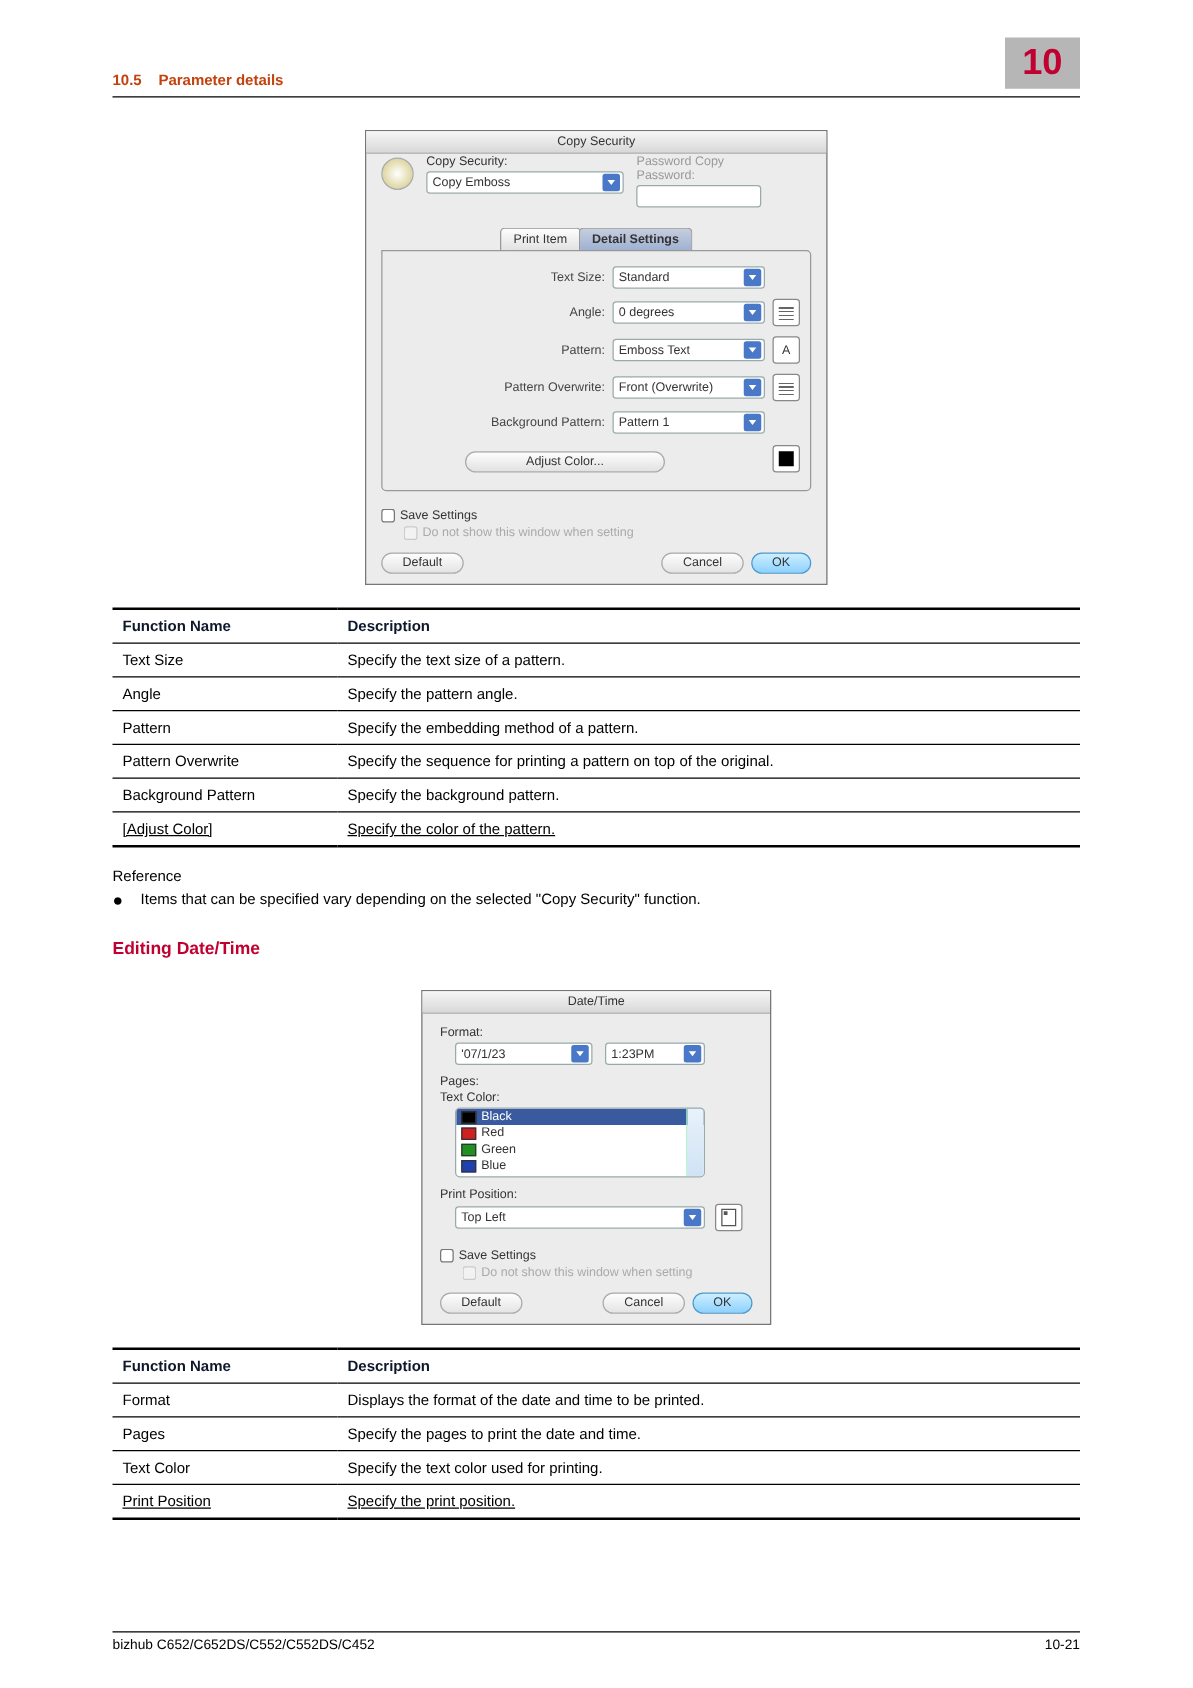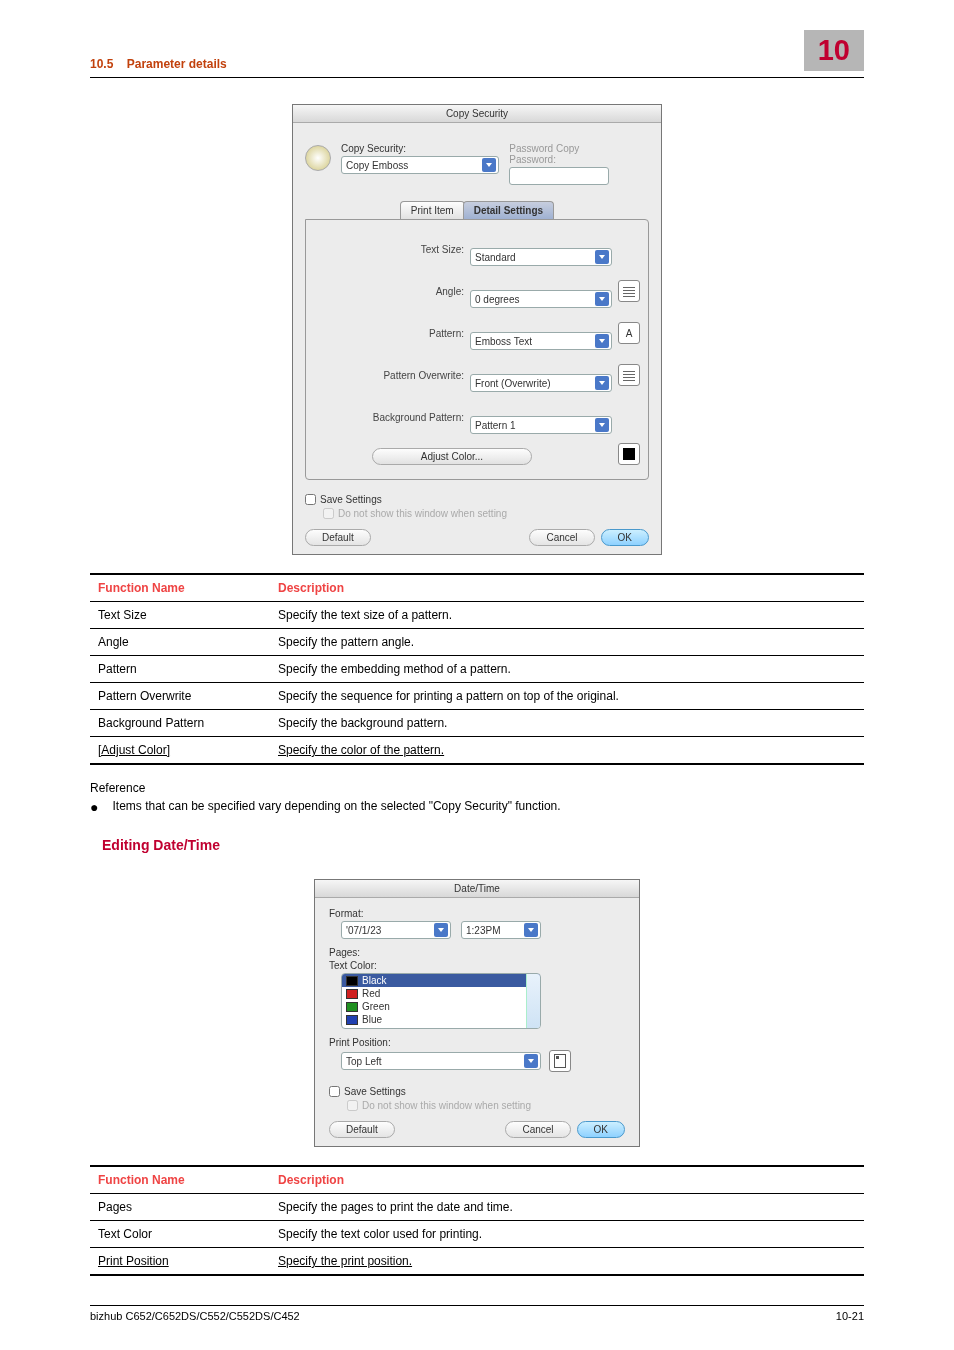--- a/index.html
+++ b/index.html
@@ -5,71 +5,71 @@
   * { box-sizing: border-box; margin: 0; padding: 0; }
   body { font-family: Arial, Helvetica, sans-serif; background: #fff; color: #000; }
   .page { width: 954px; height: 1350px; margin: 0 auto; position: relative; padding: 30px 90px 30px 90px; }
 
   .hdr-line { display: flex; align-items: flex-end; border-bottom: 1px solid #000; padding-bottom: 6px; }
   .hdr-left { flex: 1; font-size: 12px; font-weight: bold; color: #c2410c; }
   .hdr-box { background: #b6b6b6; color: #c00030; font-size: 29px; font-weight: bold; padding: 4px 14px; }
 
   .dlg { margin: 26px auto 18px auto; }
   .dlg.copy { width: 370px; }
-  .dlg.dt { width: 326px; }
+  .dlg.dt { width: 280px; }
   .dlg-frame { border: 1px solid #777; background: #ececec; font-size: 10px; color: #333; }
   .dlg-title { text-align: center; background: linear-gradient(#f6f6f6,#d8d8d8); border-bottom: 1px solid #aaa; padding: 3px 0; font-size: 10px; }
-  .dlg-body { padding: 20px 12px 8px 12px; }
+  .dlg-body { padding: 1px 12px 8px 12px; }
 
   .row-top { display: flex; gap: 10px; }
   .cs-lock { width: 26px; height: 26px; border-radius: 50%; background: radial-gradient(#fff,#cfc57a); border: 1px solid #aaa; flex: 0 0 26px; margin-top: 2px; }
   .col-left { flex: 1; }
   .label { font-size: 10px; color: #333; }
   .label.dis { color: #999; }
   .sel { display: flex; align-items: center; background: #fff; border: 1px solid #9aa; border-radius: 3px; height: 18px; padding: 0 4px; margin-top: 2px; position: relative; font-size: 10px; }
   .sel-arrow { width: 14px; height: 14px; background: #4a78c8; border-radius: 2px; position: absolute; right: 2px; top: 1px; display: flex; align-items: center; justify-content: center; }
   .sel-arrow:after { content: ""; border-left: 3px solid transparent; border-right: 3px solid transparent; border-top: 4px solid #fff; }
   .input { background: #fff; border: 1px solid #9aa; border-radius: 3px; height: 18px; width: 100px; margin-top: 2px; }
 
   .tabs { display: flex; justify-content: center; margin-top: 16px; }
   .tab { background: linear-gradient(#fdfdfd,#e2e2e2); border: 1px solid #999; border-bottom: none; border-radius: 4px 4px 0 0; padding: 3px 10px; font-size: 10px; margin: 0 -1px; }
   .tab.active { background: linear-gradient(#c7cede,#9fb1d2); font-weight: bold; }
   .tab-panel { border: 1px solid #999; border-radius: 0 4px 4px 4px; padding: 12px 8px 14px 8px; background: #ececec; }
 
   .form-row { display: flex; align-items: center; justify-content: flex-end; gap: 6px; margin-bottom: 8px; }
   .form-row .lab { flex: 1; text-align: right; font-size: 10px; color: #444; }
-  .form-row .sel { width: 142px; margin-top: 16px; }
+  .form-row .sel { width: 122px; margin-top: 0; }
   .side-btn { width: 22px; height: 22px; border: 1px solid #888; border-radius: 3px; background: #fff; display: flex; align-items: center; justify-content: center; font-size: 10px; }
   .side-btn .blk { width: 12px; height: 12px; background: #000; }
   .side-btn .grid { width: 12px; height: 12px; background: repeating-linear-gradient(0deg,#666,#666 1px,#fff 1px,#fff 3px), repeating-linear-gradient(90deg,#666,#666 1px,#fff 1px,#fff 3px); }
 
   .ac-btn { display: block; width: 160px; margin: 6px auto 0 auto; text-align: center; background: linear-gradient(#fdfdfd,#e2e2e2); border: 1px solid #aaa; border-radius: 10px; padding: 2px 0; font-size: 10px; }
 
   .sv { margin-top: 14px; font-size: 10px; }
   .sv label { display: flex; align-items: center; gap: 4px; }
   .sv .dis { color: #aaa; padding-left: 18px; margin-top: 3px; }
   .sv input[type=checkbox] { width: 11px; height: 11px; }
 
   .dlg-foot { display: flex; justify-content: space-between; align-items: center; padding-top: 10px; }
   .mbtn { background: linear-gradient(#fdfdfd,#e4e4e4); border: 1px solid #aaa; border-radius: 10px; padding: 2px 16px; font-size: 10px; }
   .mbtn.ok { background: linear-gradient(#ccefff,#8ed1ff); border-color: #4a99cc; }
   .foot-right { display: flex; gap: 6px; }
 
   .tbl { width: 100%; border-collapse: collapse; font-size: 12px; margin-bottom: 16px; }
   .tbl th, .tbl td { border-top: 1px solid #000; border-bottom: 1px solid #000; padding: 6px 8px; text-align: left; vertical-align: top; }
   .tbl th { font-weight: bold; }
   .tbl th:first-child, .tbl td:first-child { width: 180px; }
-  .tbl .hdr-row th { color: #ef4444; border-top: 2px solid #000; }
+  .tbl .hdr-row th { color: #0f172a; border-top: 2px solid #000; }
   .tbl tr:last-child td { border-bottom: 2px solid #000; text-decoration: underline; }
 
   .ref-title { font-size: 12px; margin-bottom: 4px; }
   .ref-item { font-size: 12px; display: flex; gap: 14px; }
   .ref-item .bul { font-size: 14px; }
 
-  .h3 { color: #c00030; font-weight: bold; font-size: 14px; margin-top: 22px; margin-bottom: 4px; margin-left: 12px; }
+  .h3 { color: #c00030; font-weight: bold; font-size: 14px; margin-top: 22px; margin-bottom: 4px; }
 
   .dt-body { padding: 10px 14px 8px 14px; }
   .dt-label { font-size: 10px; margin-bottom: 2px; }
   .dt-row { display: flex; gap: 10px; margin-bottom: 8px; }
   .dt-row .sel { width: 110px; margin-top: 0; }
   .dt-row .sel.wide { width: 200px; }
   .color-list { border: 1px solid #9aa; border-radius: 4px; width: 200px; height: 56px; overflow: hidden; background: #fff; position: relative; font-size: 10px; }
   .color-list .scr { position: absolute; right: 0; top: 0; bottom: 0; width: 14px; background: linear-gradient(#e8f2fb,#cfe3f5); border-left: 1px solid #aec; }
   .color-item { display: flex; align-items: center; gap: 4px; padding: 1px 4px; }
   .color-item.sel-row { background: #3a5aa0; color: #fff; }
@@ -306,20 +306,24 @@
     </div>
   </div>
 
   <table class="tbl">
     <tbody>
         <tr class="hdr-row">
           <th>Function Name</th>
           <th>Description</th>
         </tr>
     <tr>
+          <td>Format</td>
+          <td>Displays the format of the date and time to be printed.</td>
+        </tr>
+    <tr>
           <td>Pages</td>
           <td>Specify the pages to print the date and time.</td>
         </tr>
     <tr>
           <td>Text Color</td>
           <td>Specify the text color used for printing.</td>
         </tr>
     <tr>
           <td>Print Position</td>
           <td>Specify the print position.</td>

